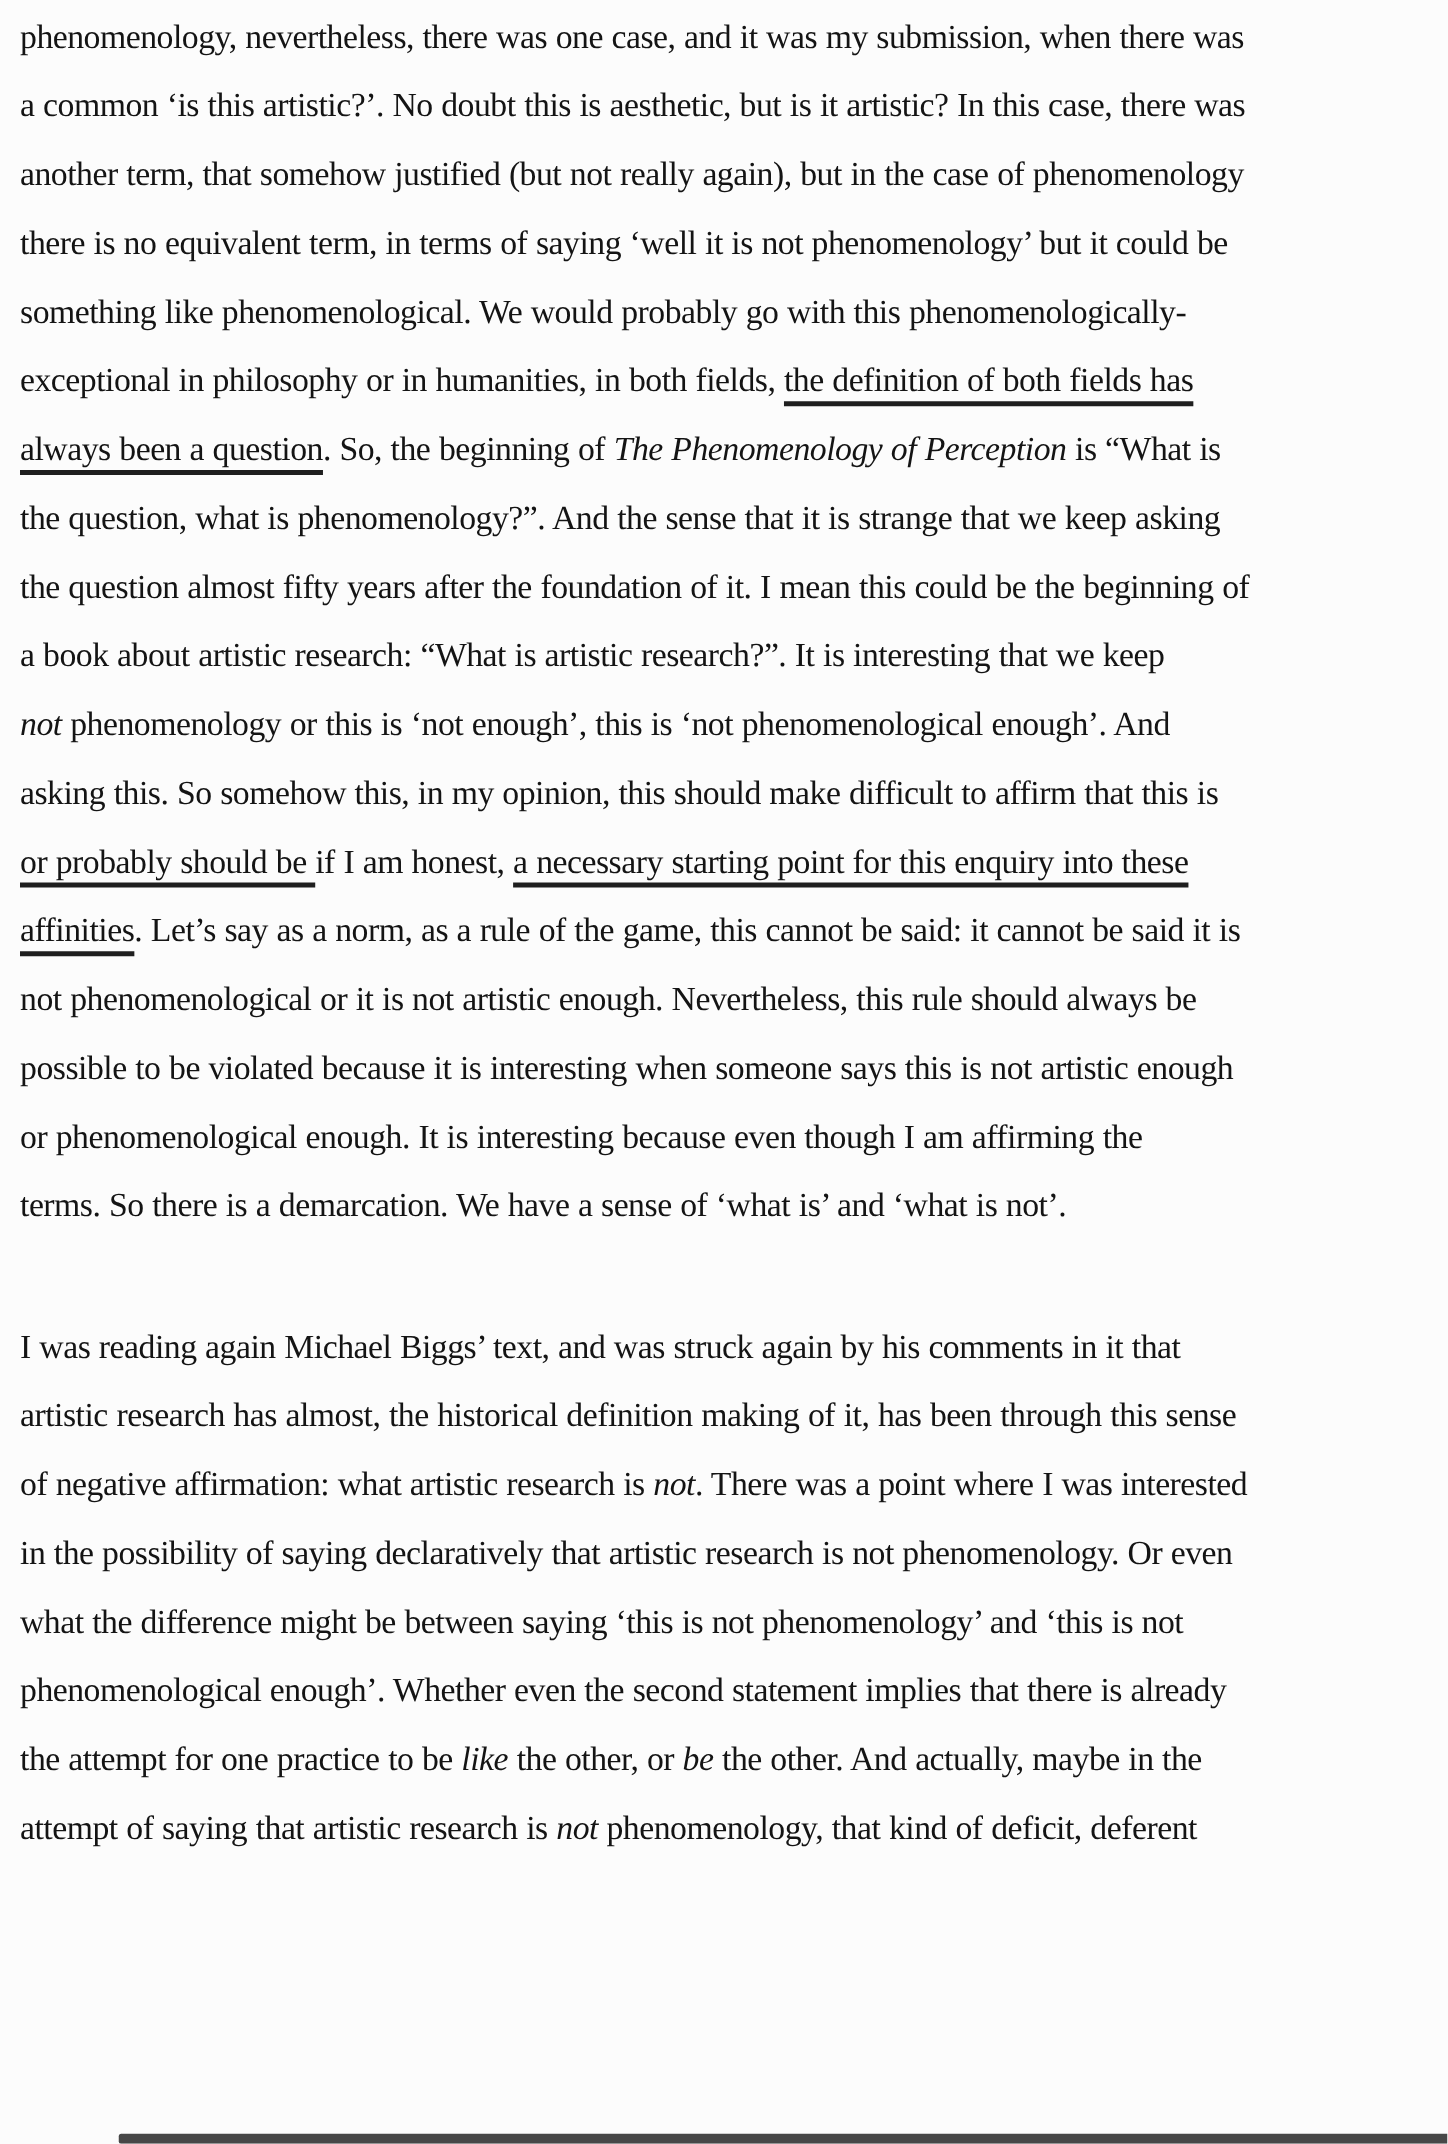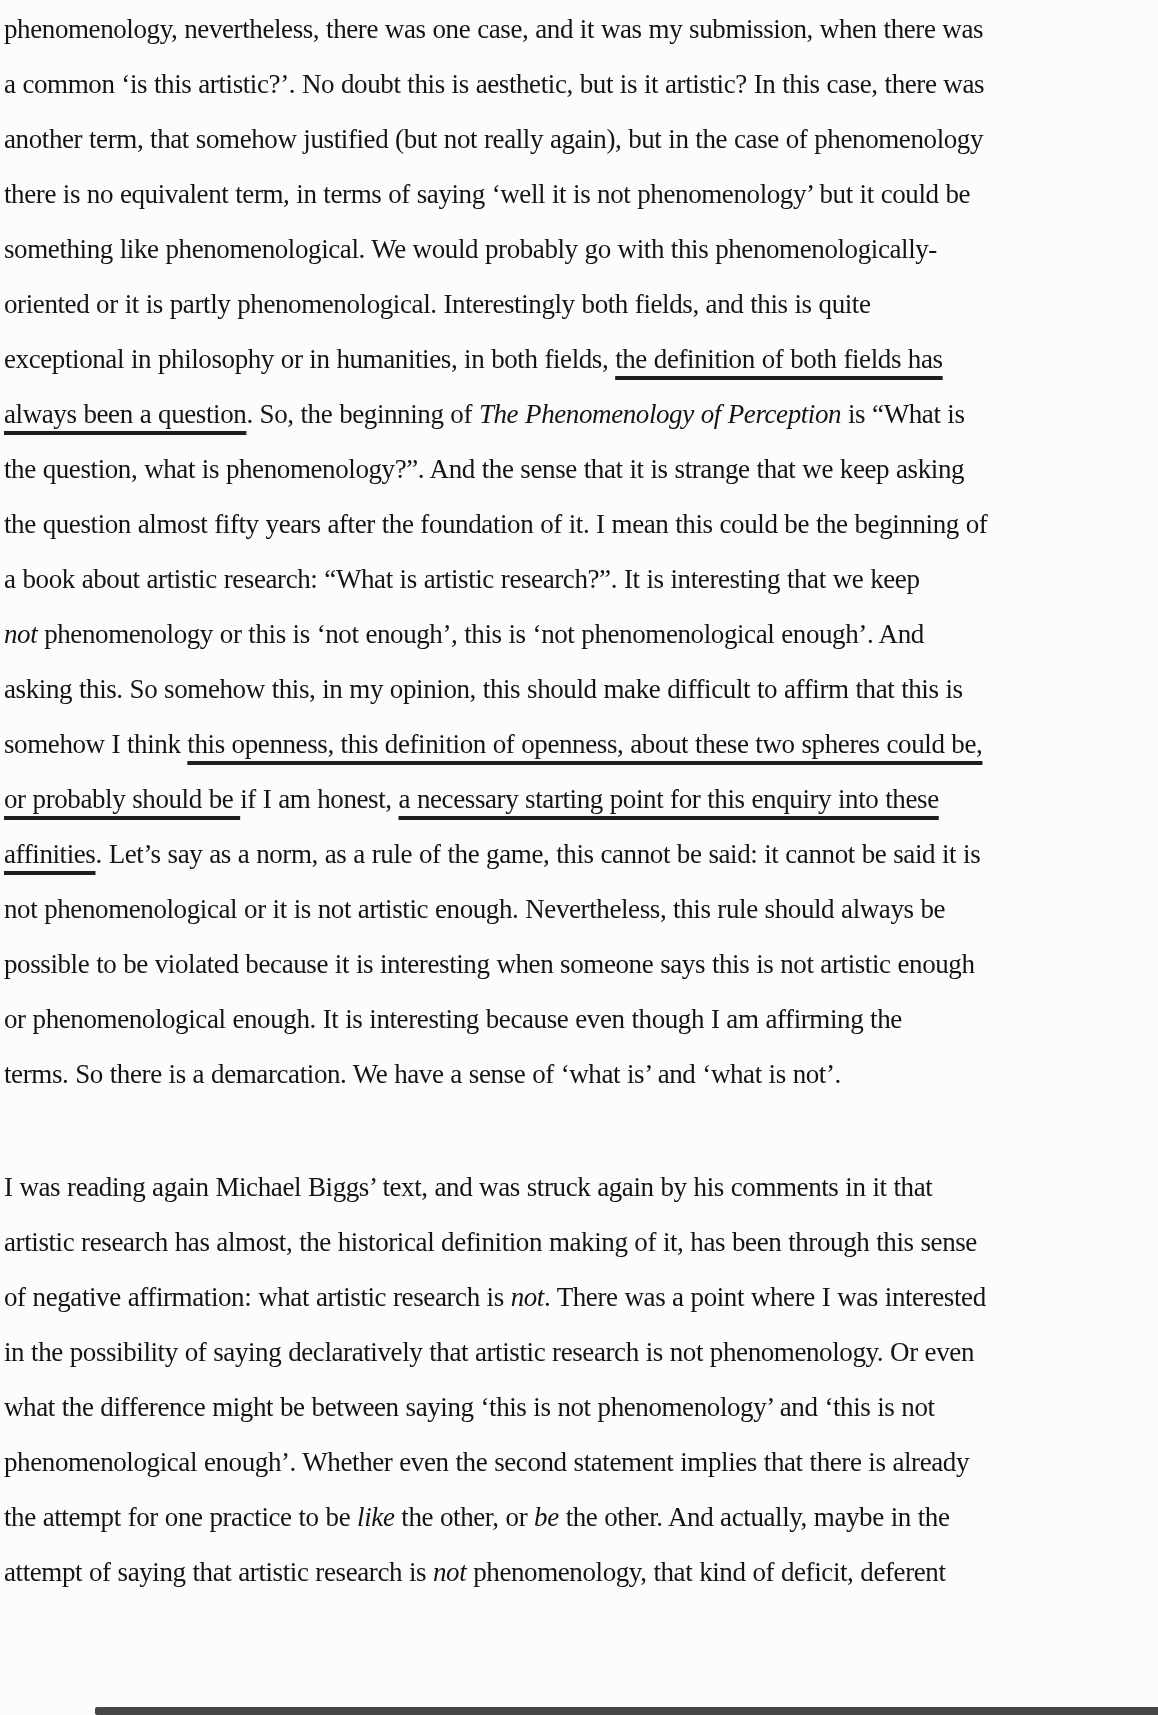--- a/index.html
+++ b/index.html
@@ -12,21 +12,21 @@
   body{
     width:1158px;height:1715px;
     background:var(--paper);
     overflow:hidden;
     position:relative;
     font-family:"Liberation Serif", serif;
   }
   .page{
     position:absolute;
     inset:0;
-    padding:2px 12px 0 4px;
+    padding:2px 12px 0 16px;
     color:var(--ink);
   }
   .page-text{
     font-size:27px;
     letter-spacing:-0.4px;
     word-spacing:0.5px;
   }
   .para{margin:0;}
   .para + .para{margin-top:58px;}
   .line{
@@ -56,29 +56,27 @@
 <body>
 
 <div class="page">
   <div class="page-text">
       <div class="para">
         <div class="line"><span class="seg p">phenomenology, nevertheless, there was one case, and it was my submission, when there was</span></div>
         <div class="line"><span class="seg p">a common ‘is this artistic?’. No doubt this is aesthetic, but is it artistic? In this case, there was</span></div>
         <div class="line"><span class="seg p">another term, that somehow justified (but not really again), but in the case of phenomenology</span></div>
         <div class="line"><span class="seg p">there is no equivalent term, in terms of saying ‘well it is not phenomenology’ but it could be</span></div>
         <div class="line"><span class="seg p">something like phenomenological. We would probably go with this phenomenologically-</span></div>
-        <div class="line"><span class="seg p">oriented or it is partly phenomenological. Interestingly both fields, and this is quite</span></div>
         <div class="line"><span class="seg p">exceptional in philosophy or in humanities, in both fields, </span><span class="seg u">the definition of both fields has</span></div>
         <div class="line"><span class="seg u">always been a question</span><span class="seg p">. So, the beginning of </span><span class="seg i">The Phenomenology of Perception</span><span class="seg p"> is “What is</span></div>
         <div class="line"><span class="seg p">the question, what is phenomenology?”. And the sense that it is strange that we keep asking</span></div>
         <div class="line"><span class="seg p">the question almost fifty years after the foundation of it. I mean this could be the beginning of</span></div>
         <div class="line"><span class="seg p">a book about artistic research: “What is artistic research?”. It is interesting that we keep</span></div>
         <div class="line"><span class="seg i">not</span><span class="seg p"> phenomenology or this is ‘not enough’, this is ‘not phenomenological enough’. And</span></div>
         <div class="line"><span class="seg p">asking this. So somehow this, in my opinion, this should make difficult to affirm that this is</span></div>
-        <div class="line"><span class="seg p">somehow I think </span><span class="seg u">this openness, this definition of openness, about these two spheres could be,</span></div>
         <div class="line"><span class="seg u">or probably should be </span><span class="seg p">if I am honest, </span><span class="seg u">a necessary starting point for this enquiry into these</span></div>
         <div class="line"><span class="seg u">affinities</span><span class="seg p">. Let’s say as a norm, as a rule of the game, this cannot be said: it cannot be said it is</span></div>
         <div class="line"><span class="seg p">not phenomenological or it is not artistic enough. Nevertheless, this rule should always be</span></div>
         <div class="line"><span class="seg p">possible to be violated because it is interesting when someone says this is not artistic enough</span></div>
         <div class="line"><span class="seg p">or phenomenological enough. It is interesting because even though I am affirming the</span></div>
         <div class="line"><span class="seg p">terms. So there is a demarcation. We have a sense of ‘what is’ and ‘what is not’.</span></div>
       </div>
       <div class="para">
         <div class="line"><span class="seg p">I was reading again Michael Biggs’ text, and was struck again by his comments in it that</span></div>
         <div class="line"><span class="seg p">artistic research has almost, the historical definition making of it, has been through this sense</span></div>

